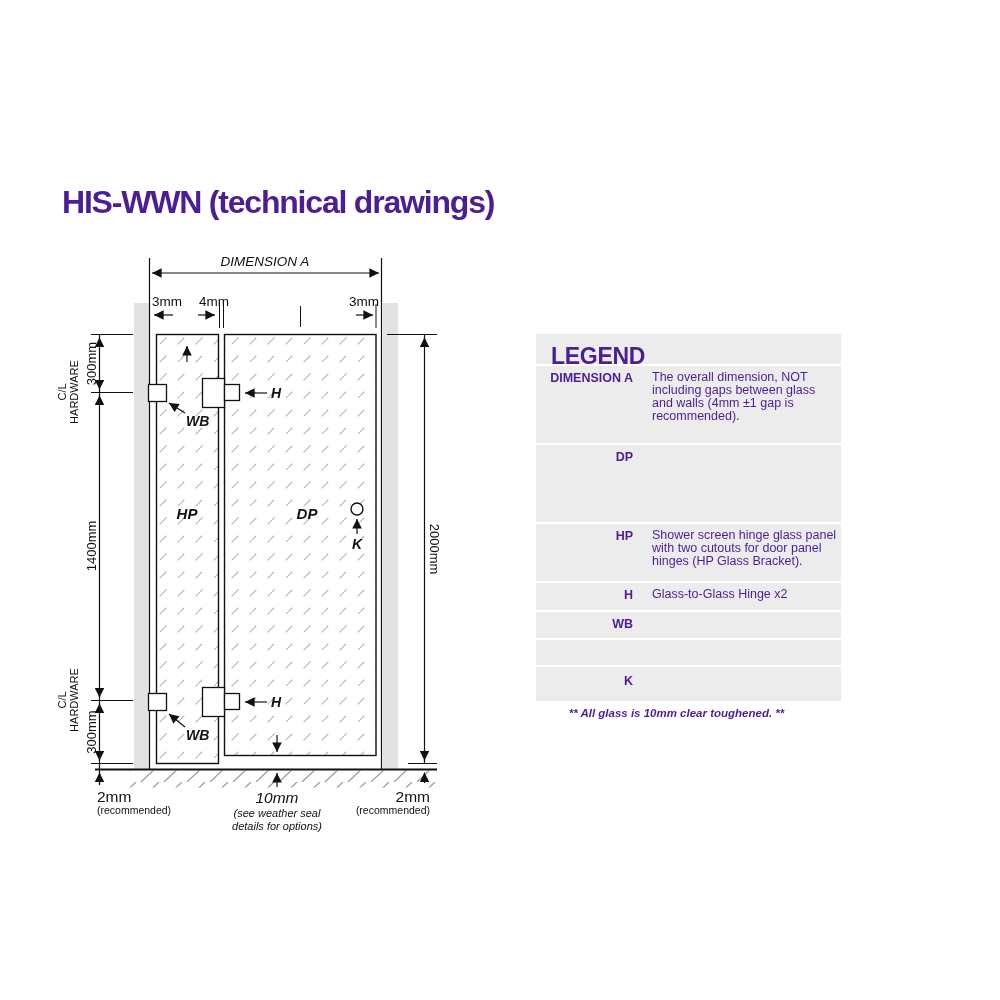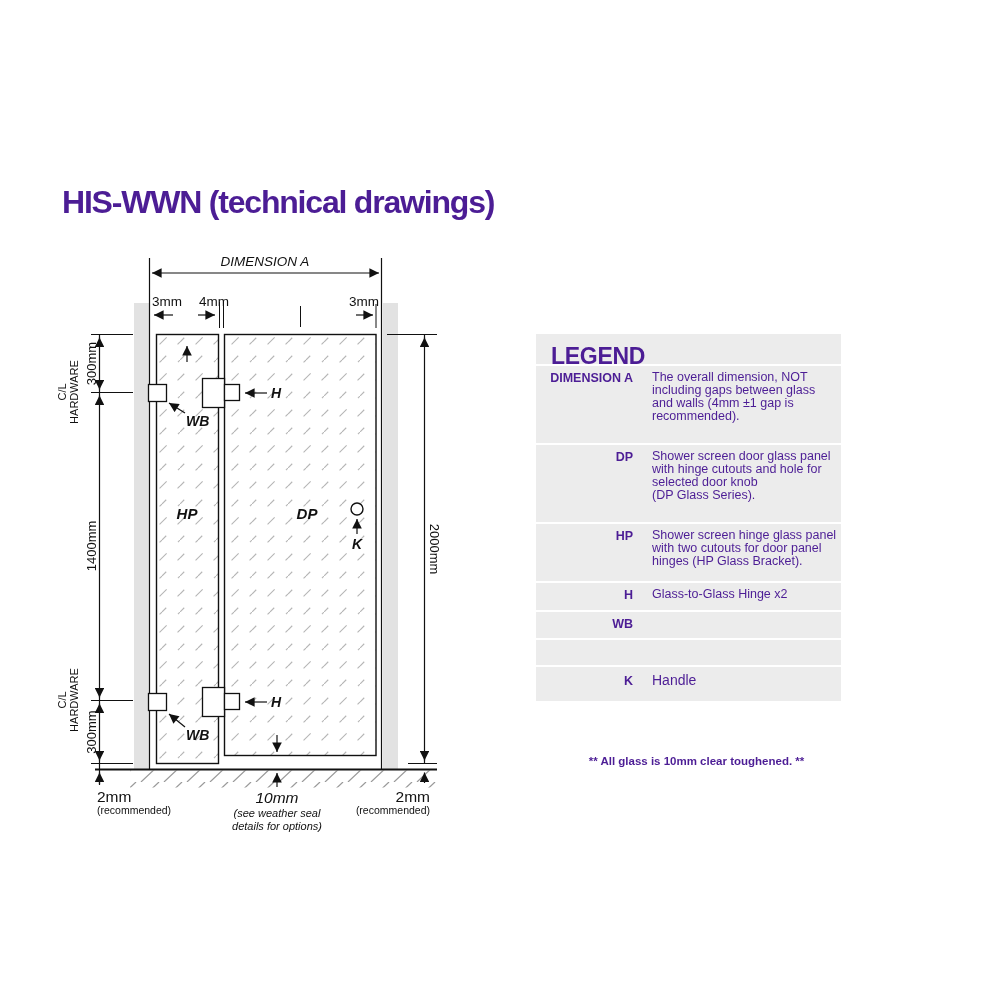--- a/index.html
+++ b/index.html
@@ -29,22 +29,22 @@
   .legend{position:absolute;left:536px;top:334px;width:305px;background:#ececec;}
   .legend-title{height:30px;box-sizing:border-box;padding:9px 0 0 15px;
                 font-size:23px;font-weight:bold;letter-spacing:-0.3px;}
   .lrow{display:flex;border-top:2px solid #fff;box-sizing:border-box;padding-top:5px;}
   .lterm{width:97px;text-align:right;font-weight:bold;font-size:12.5px;line-height:15.5px;flex:none;}
   .ldef{margin-left:19px;width:195px;font-size:12.5px;line-height:13px;white-space:pre-line;}
   .nowrap{white-space:nowrap;overflow:visible;}
   .h79{height:79px;} .h59{height:59px;} .h29{height:29px;} .h28{height:28px;}
   .h27{height:27px;} .h36{height:36px;padding-top:7px;}
   .kdef{font-size:14px;}
-  .footnote{position:absolute;left:544px;top:707px;width:305px;text-align:center;
-            font-weight:600;font-size:11.5px;margin-top:48px;}
+  .footnote{position:absolute;left:524px;top:707px;width:305px;text-align:center;
+            font-style:italic;font-weight:600;font-size:11.5px;}
 </style>
 </head>
 <body>
 
 <div id="page">
 
   <div class="title">HIS-WWN (technical drawings)</div>
 
   <svg id="draw" viewBox="0 0 1000 1000">
     <defs>
@@ -177,39 +177,34 @@
     <div class="legend-title">LEGEND</div>
     <div class="lrow h79">
       <div class="lterm">DIMENSION A</div>
       <div class="ldef">The overall dimension, NOT
 including gaps between glass
 and walls (4mm ±1 gap is
 recommended).</div>
     </div>
     <div class="lrow h79">
       <div class="lterm">DP</div>
-      <div class="ldef">Shower screen door glass panel
-with hinge cutouts and hole for
-selected door knob
-(DP Glass Series).</div>
     </div>
     <div class="lrow h59">
       <div class="lterm">HP</div>
       <div class="ldef">Shower screen hinge glass panel
 with two cutouts for door panel
 hinges (HP Glass Bracket).</div>
     </div>
     <div class="lrow h29">
       <div class="lterm">H</div>
       <div class="ldef">Glass-to-Glass Hinge x2</div>
     </div>
     <div class="lrow h28">
       <div class="lterm">WB</div>
     </div>
     <div class="lrow h27"></div>
     <div class="lrow h36">
       <div class="lterm">K</div>
-      <div class="ldef kdef">Handle</div>
     </div>
   </div>
   <div class="footnote">** All glass is 10mm clear toughened. **</div>
 
 </div>
 
 </body></html>

